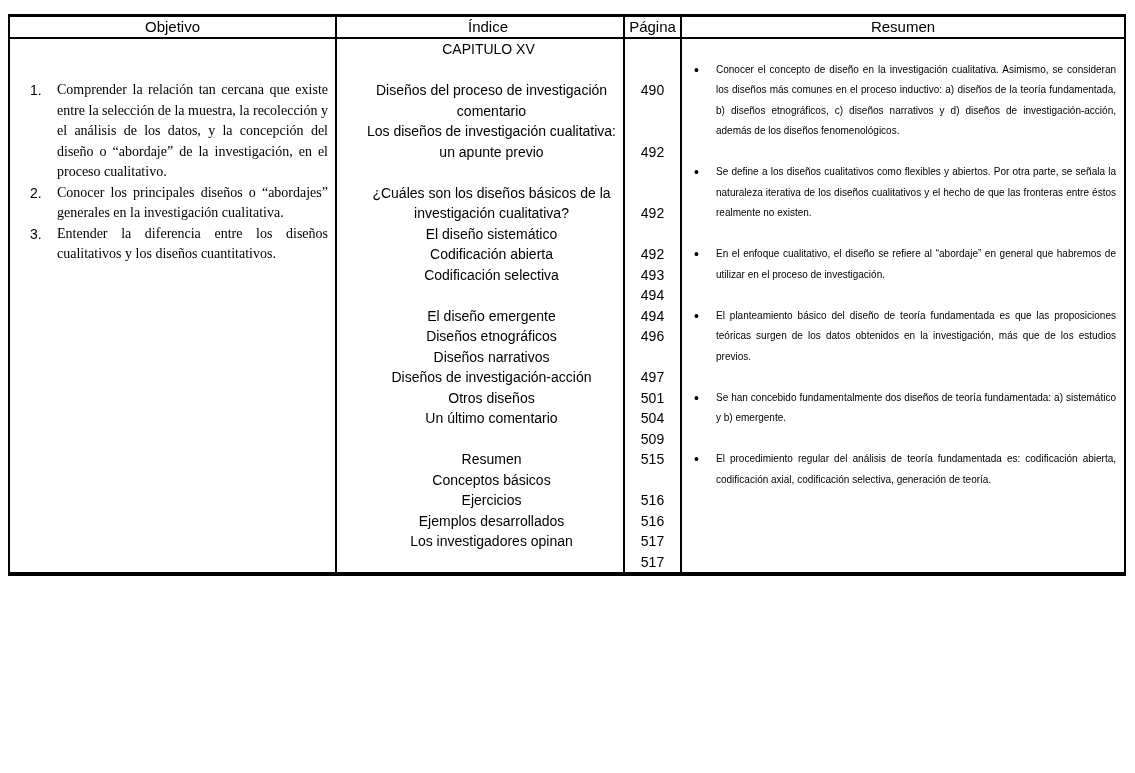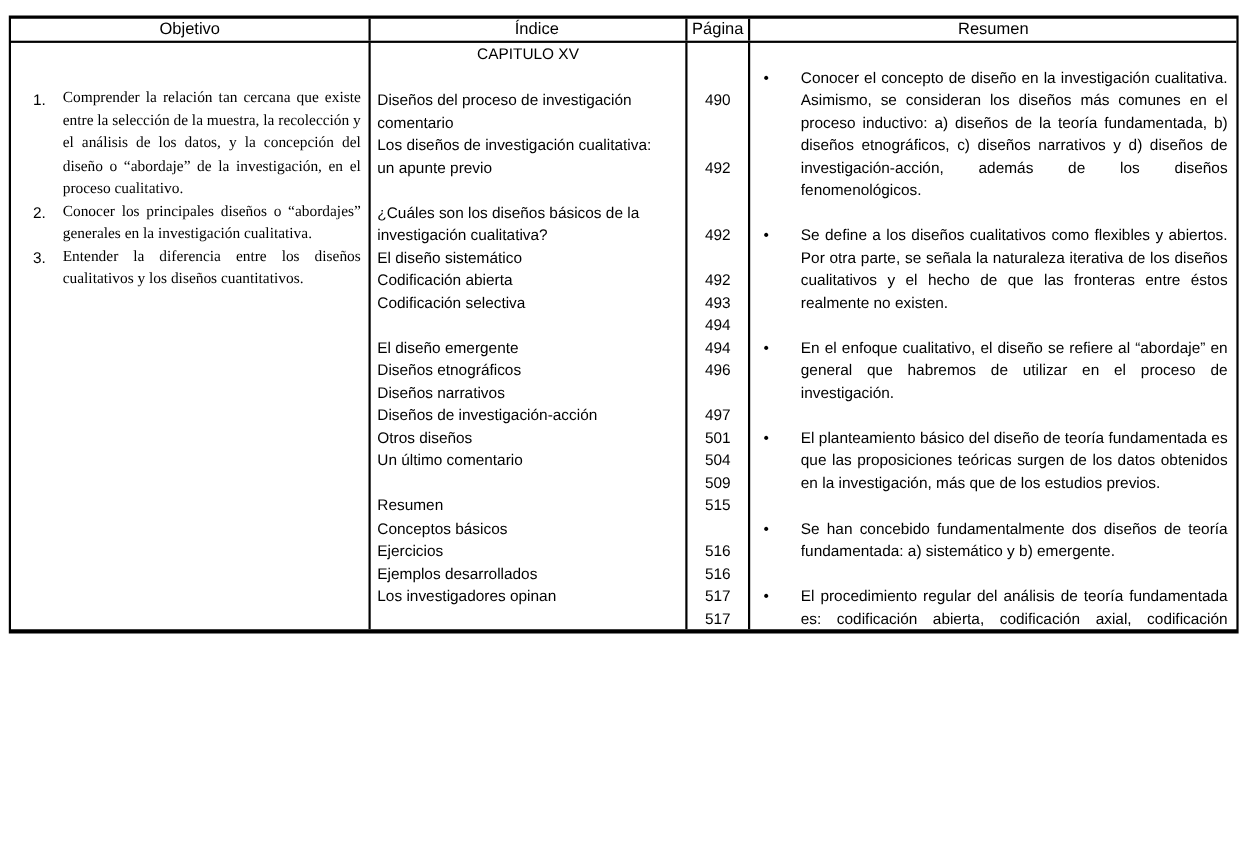--- a/index.html
+++ b/index.html
@@ -64,26 +64,27 @@
   .obj-text {
     flex: 1;
     font-size: 14px;
     line-height: 20.5px;
     text-align: justify;
     padding-right: 7px;
     font-family: Liberation Serif, serif;
   }
 
   
-  .indice-cell { padding-left: 6px; }
+  .indice-cell { padding-left: 23px; }
   .toc-line {
     height: 20.5px;
     line-height: 20.5px;
     font-size: 14px;
     white-space: nowrap;
+    text-align: center;
   }
   .toc-line.center { text-align: center; padding-right: 6px; }
 
   
   .page-line {
     height: 20.5px;
     line-height: 20.5px;
     font-size: 14px;
     text-align: center;
   }
@@ -92,25 +93,24 @@
   .resumen-cell { padding-top: 20.5px; }
   .res-para { display: flex; margin: 0 0 20.5px 0; }
   .res-bullet {
     flex: 0 0 22px;
     margin-left: 12px;
     font-size: 14px;
     line-height: 20.5px;
   }
   .res-text {
     flex: 1;
-    font-size: 14px;
+    font-size: 10px;
     line-height: 20.5px;
     text-align: justify;
     padding-right: 8px;
-    margin-left: 12px;
   }
 </style>
 </head>
 <body>
 
 <div class="doc-table">
 
   <div class="header-row">
     <div class="header-cell col-1">Objetivo</div>
     <div class="header-cell col-2">Índice</div>

